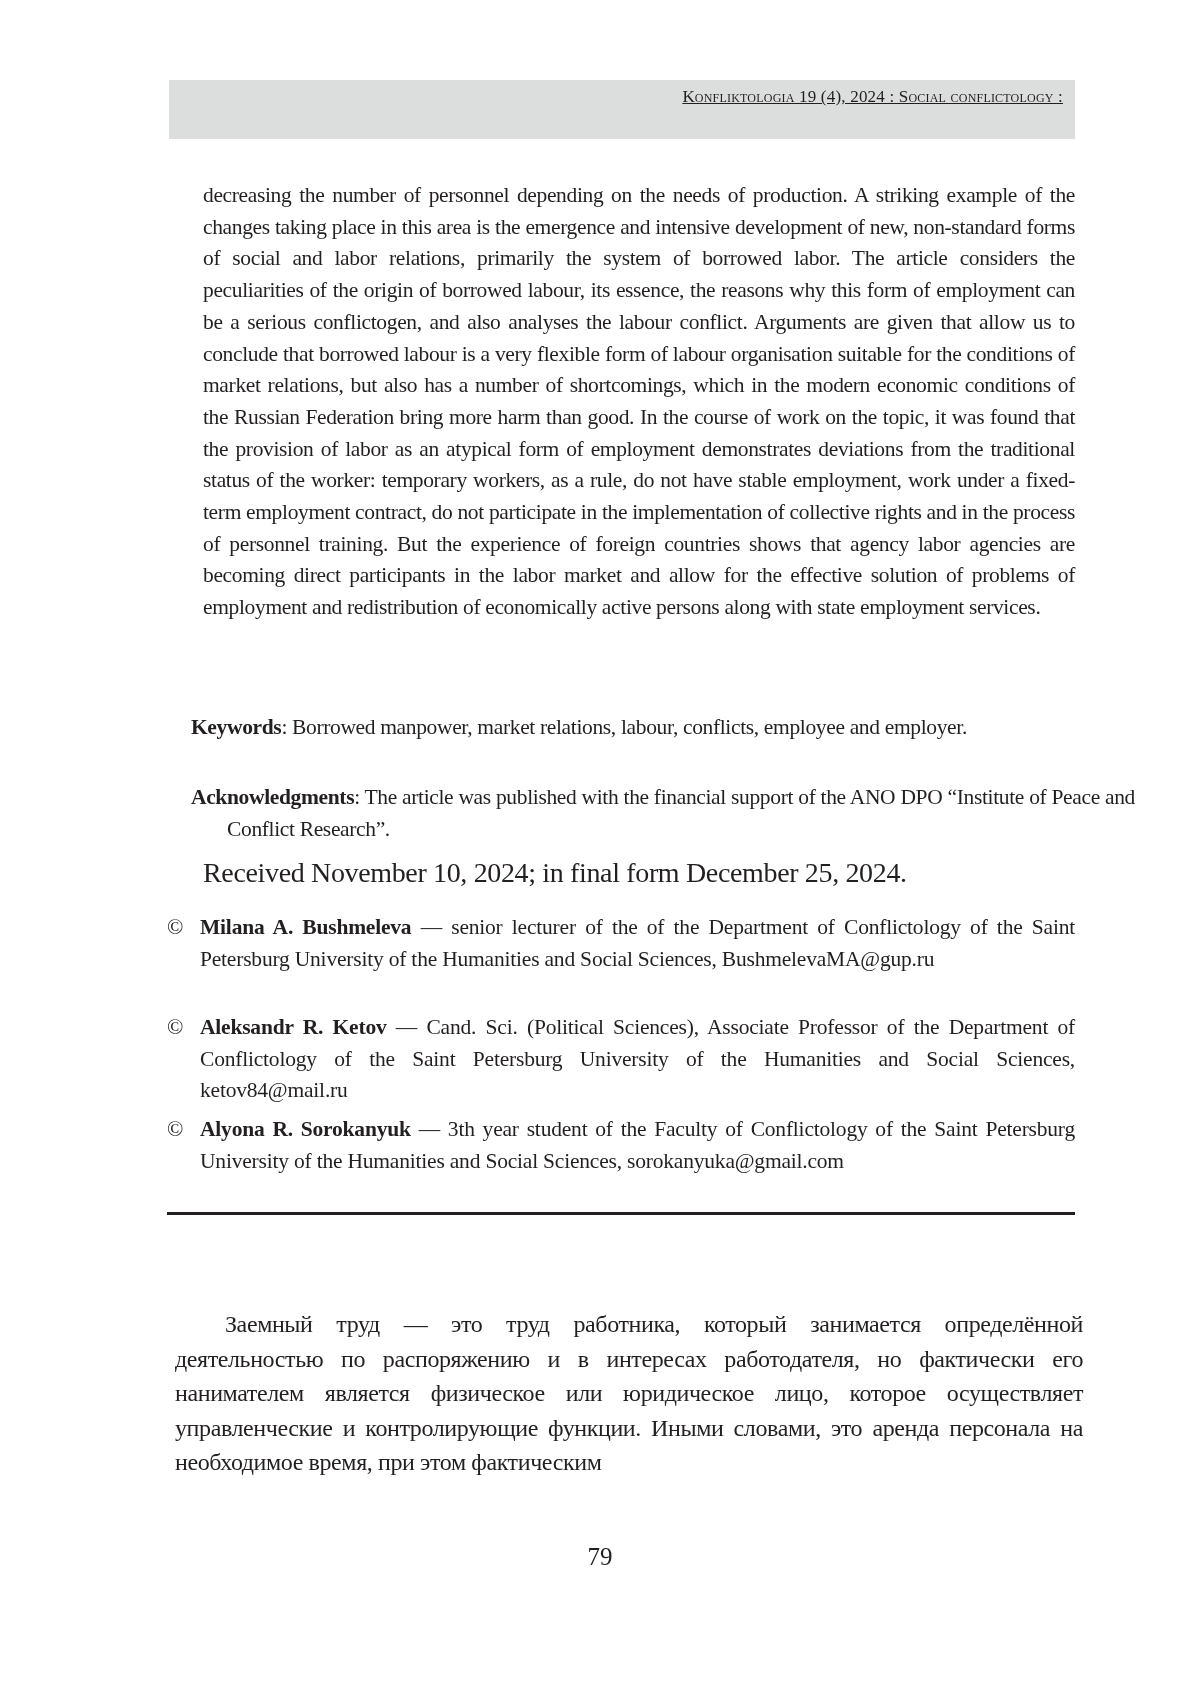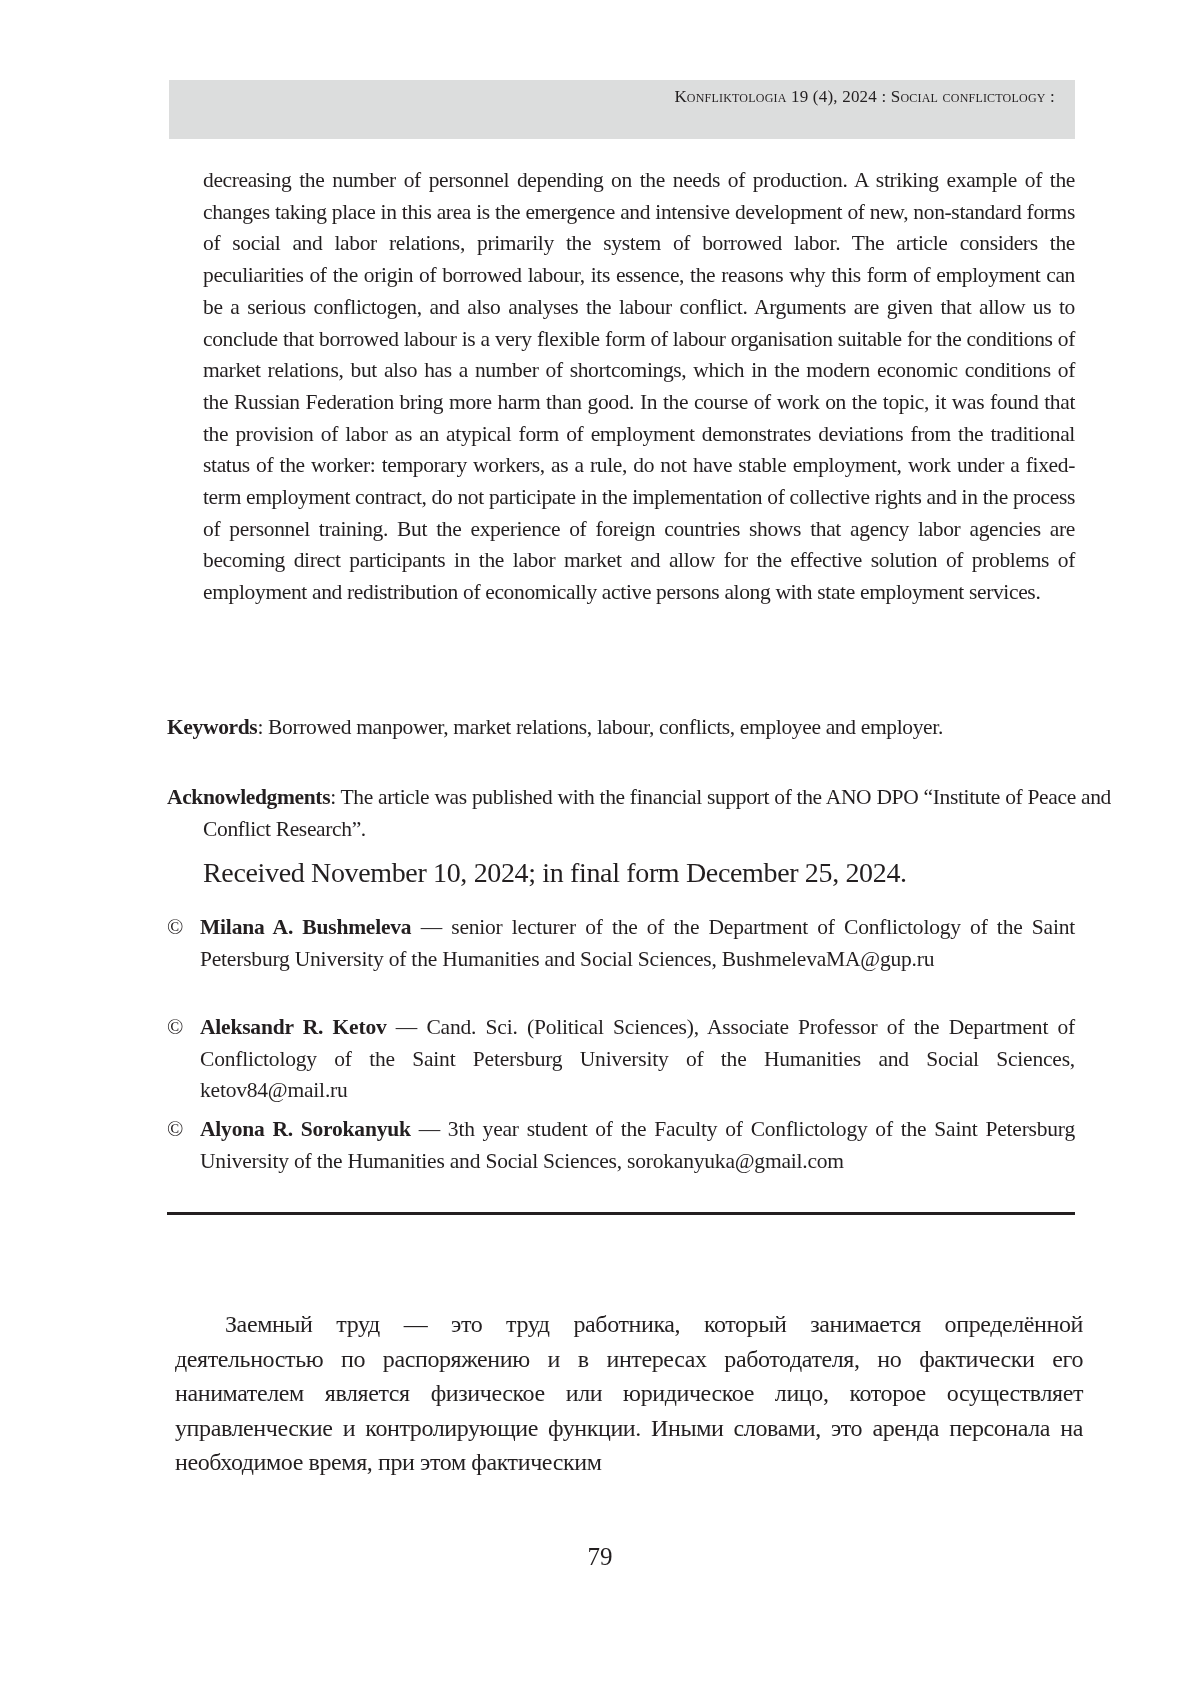--- a/index.html
+++ b/index.html
@@ -16,51 +16,53 @@
       color: #231f20;
     }
     .running-head {
       position: absolute;
       left: 169px;
       top: 80px;
       width: 906px;
       height: 59px;
       background: #dcdddd;
       box-sizing: border-box;
-      padding: 4px 20px 0 0;
+      padding: 4px 12px 0 0;
       text-align: right;
       font-size: 17px;
       line-height: 25px;
       font-variant: small-caps;
       letter-spacing: 0.2px;
+      text-decoration: underline;
     }
     .running-head div { white-space: nowrap; }
 
     .abstract {
       position: absolute;
       left: 203px;
-      top: 165px;
+      top: 180px;
       width: 872px;
       font-size: 21.5px;
       line-height: 31.7px;
       text-align: justify;
       letter-spacing: -0.35px;
     }
     .meta-block {
       position: absolute;
       left: 167px;
       width: 908px;
       font-size: 21.5px;
       line-height: 31.7px;
       text-align: justify;
       letter-spacing: -0.35px;
     }
     .hang {
       padding-left: 36px;
       text-indent: -36px;
+      margin-left: 24px;
     }
     .hang b { font-weight: bold; }
     .keywords { top: 712px; }
     .ack { top: 782px; }
     .received {
       position: absolute;
       left: 203px;
       top: 857px;
       font-size: 28px;
       line-height: 31.7px;

